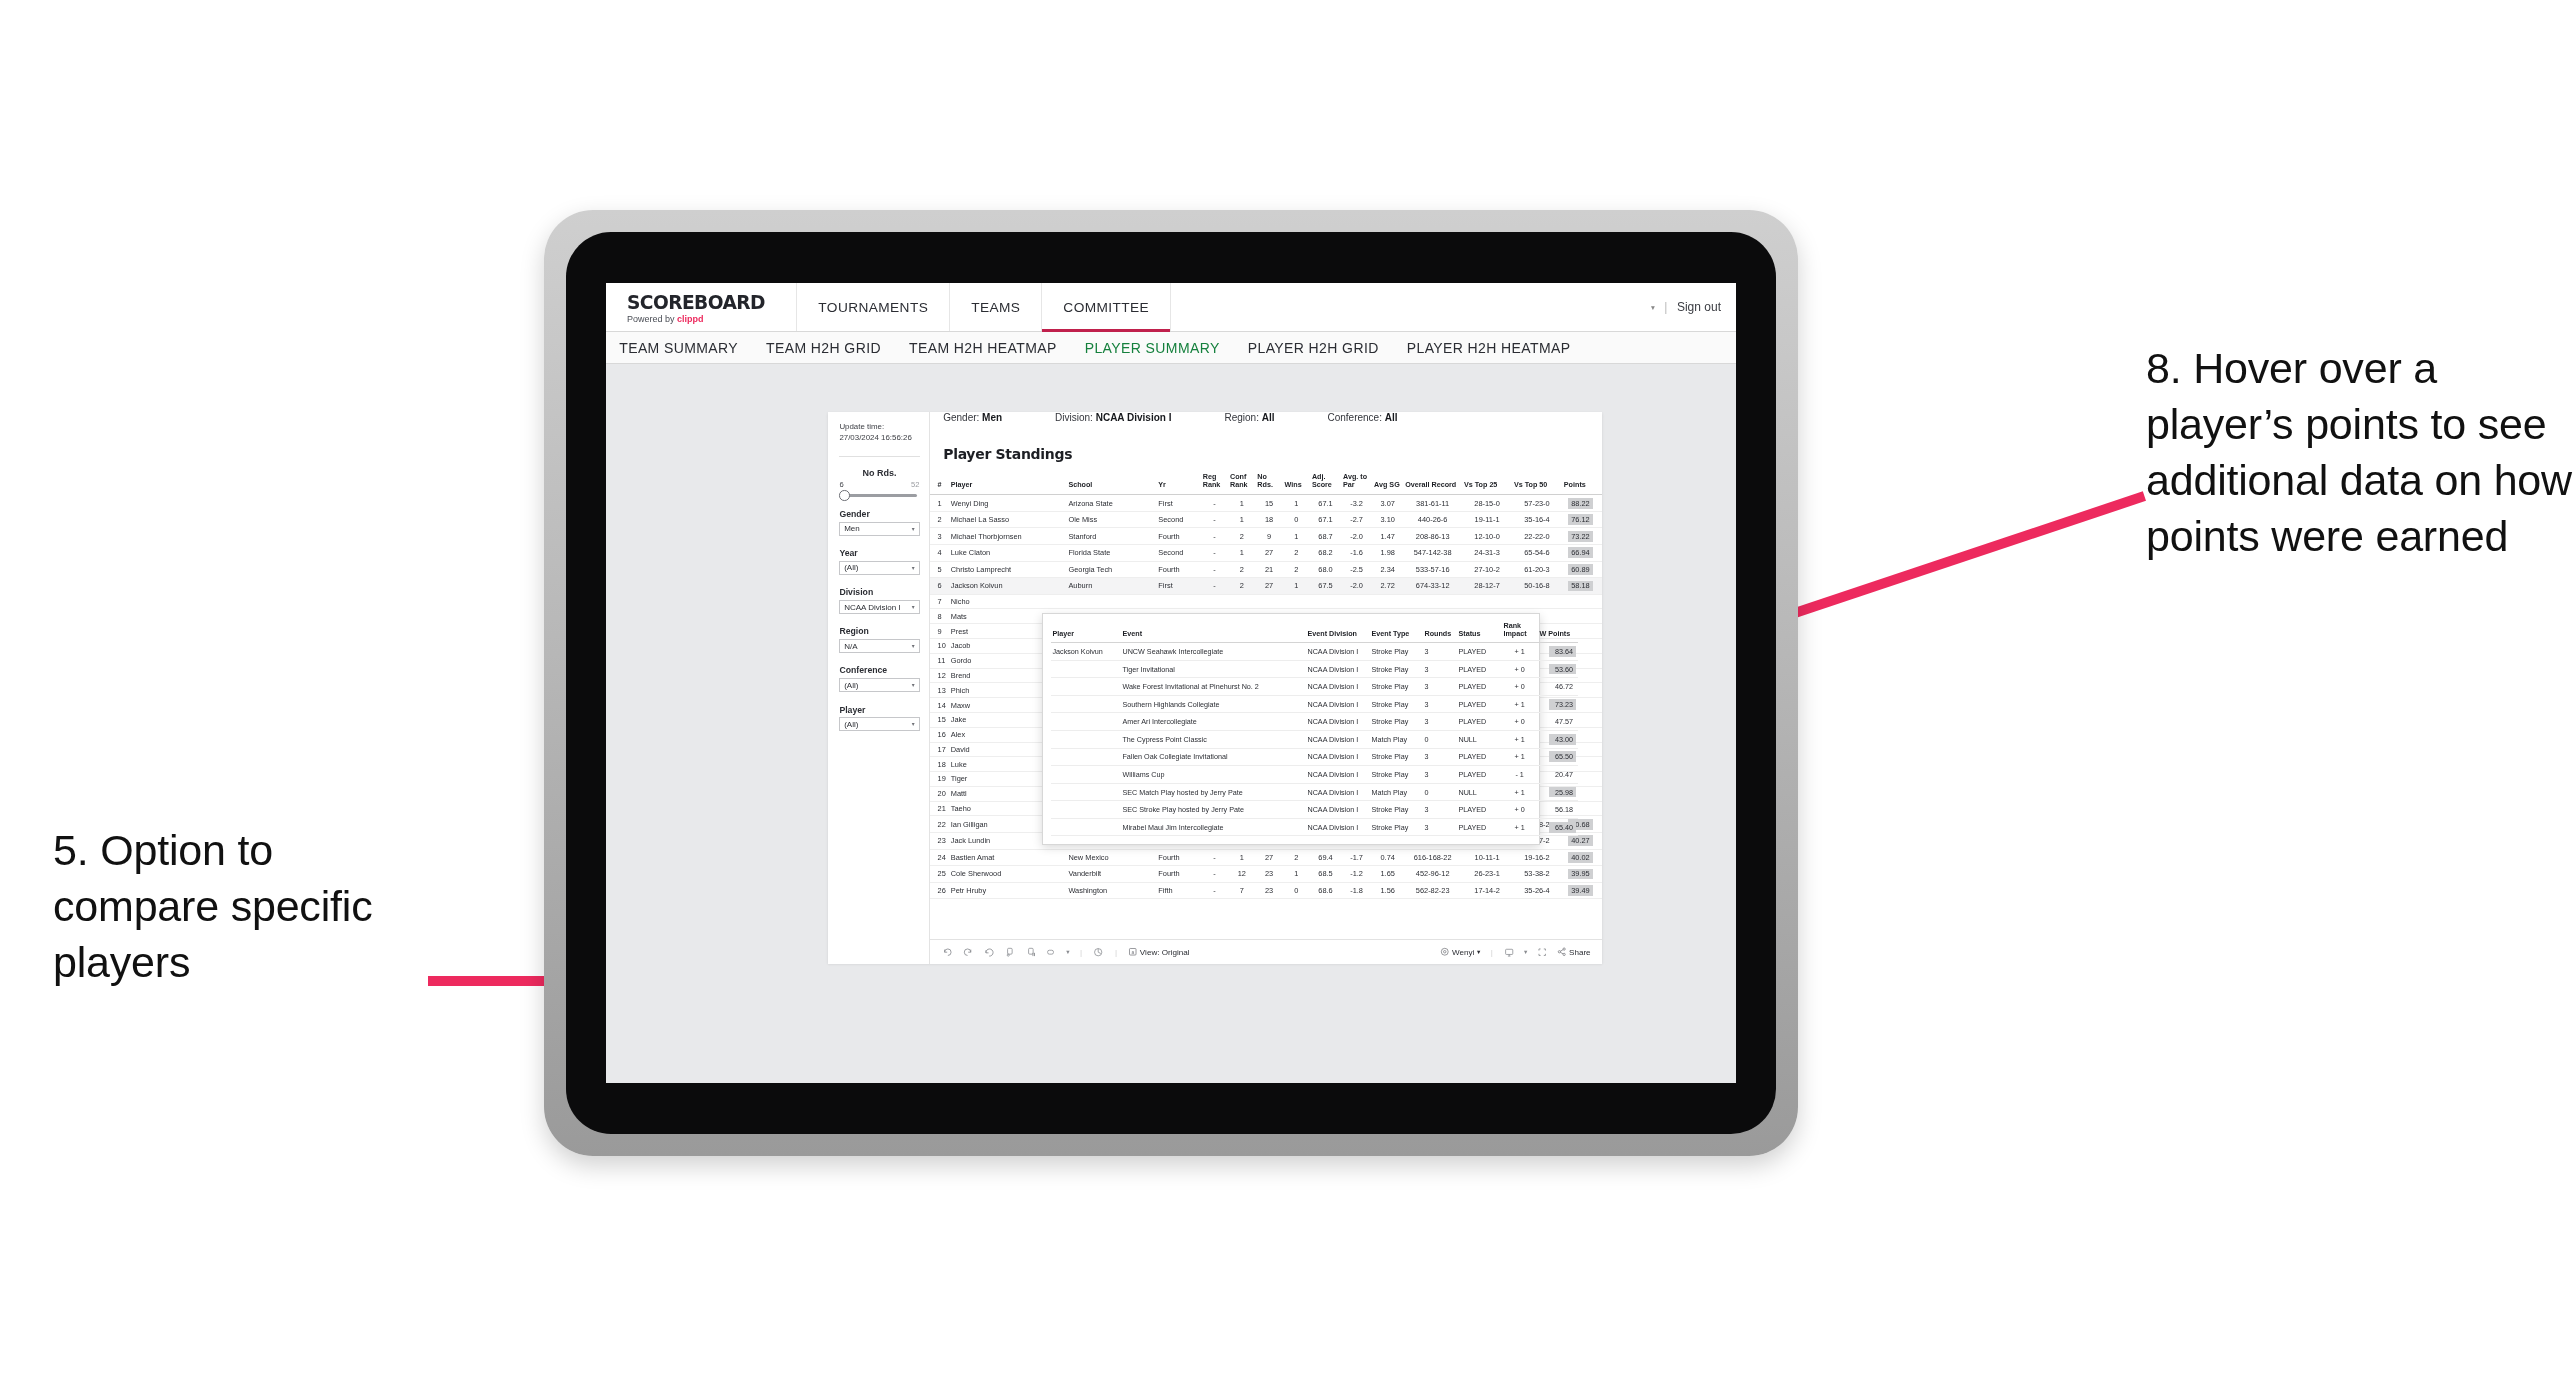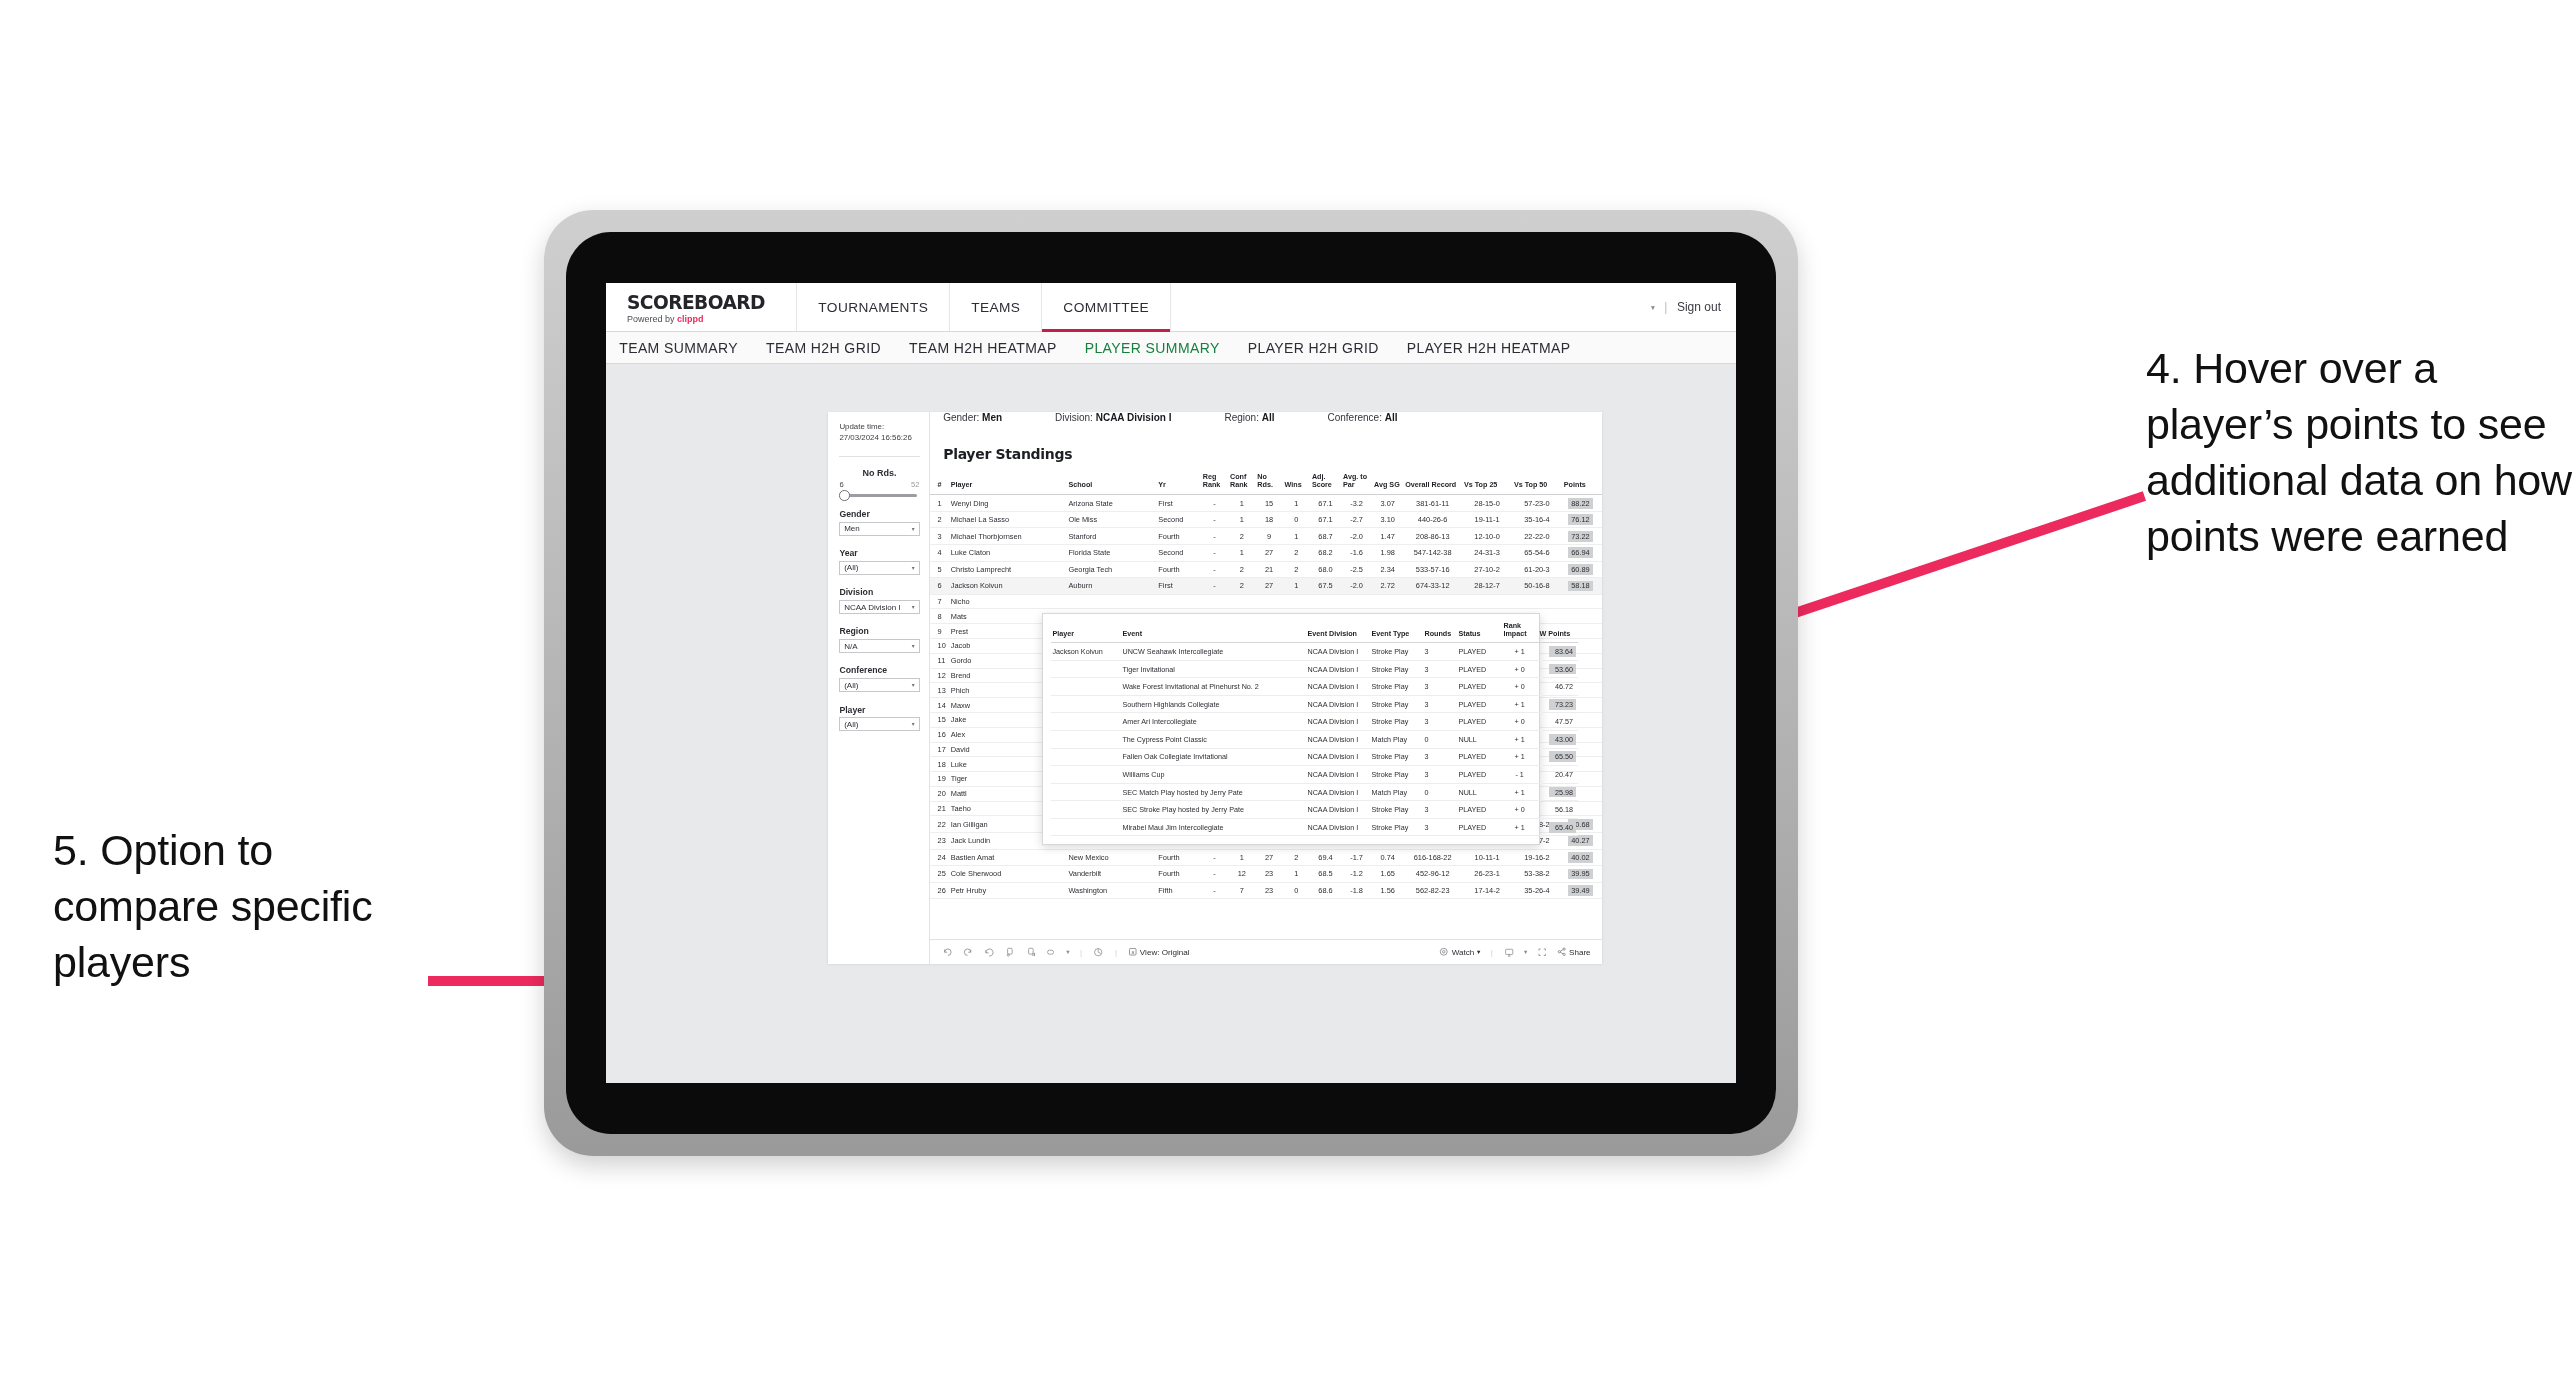--- a/index.html
+++ b/index.html
@@ -278,21 +278,21 @@
 </style>
 </head>
 <body>
 
 <div class="annotation" id="ann-left">5. Option to compare specific players</div>
 <div class="arrow">
   <div class="arrow-line" id="arrow-left-line"></div>
   <div class="arrow-head" id="arrow-left-head"></div>
 </div>
 
-<div class="annotation" id="ann-right">4. Hover over a player’s points to see additional data on how points were earned</div>
+<div class="annotation" id="ann-right">8. Hover over a player’s points to see additional data on how points were earned</div>
 <div class="arrow" id="arrow-right-wrap">
   <div class="arrow-line" id="arrow-right-line"></div>
   <div class="arrow-head" id="arrow-right-head"></div>
 </div>
 
 <div id="tablet">
  <div id="tablet-inner">
   <div id="screen">
 
     <div id="app-header">
@@ -1067,21 +1067,21 @@
                 <span>View: Original</span>
               </div>
               <div class="spacer"></div>
               <div class="tb-txt">
                 <span>
                   <svg width="9.5" height="9.5" viewBox="0 0 16 16">
                         <circle cx="8" cy="8" r="5.8" fill="none" stroke="#6f7177" stroke-width="1.2"></circle>
                         <circle cx="8" cy="8" r="2.1" fill="none" stroke="#6f7177" stroke-width="1.2"></circle>
                       </svg>
                 </span>
-                <span>Watch</span>
+                <span>Wenyi</span>
                 <span class="caret" style="font-size:6.6px;">▾</span>
               </div>
               <span class="tb-sep">|</span>
               <div class="tb-ic">
                 <svg width="10.4" height="10.4" viewBox="0 0 16 16">
                       <rect x="2.5" y="3.5" width="11" height="8" rx="1.2" fill="none" stroke="#8a8c91" stroke-width="1.2"></rect>
                       <path d="M8 11.5 L8 14 M6 14 L10 14" stroke="#8a8c91" stroke-width="1.2" fill="none"></path>
                     </svg>
               </div>
               <span class="caret" style="font-size:6.6px;color:#8a8c91;">▾</span>

